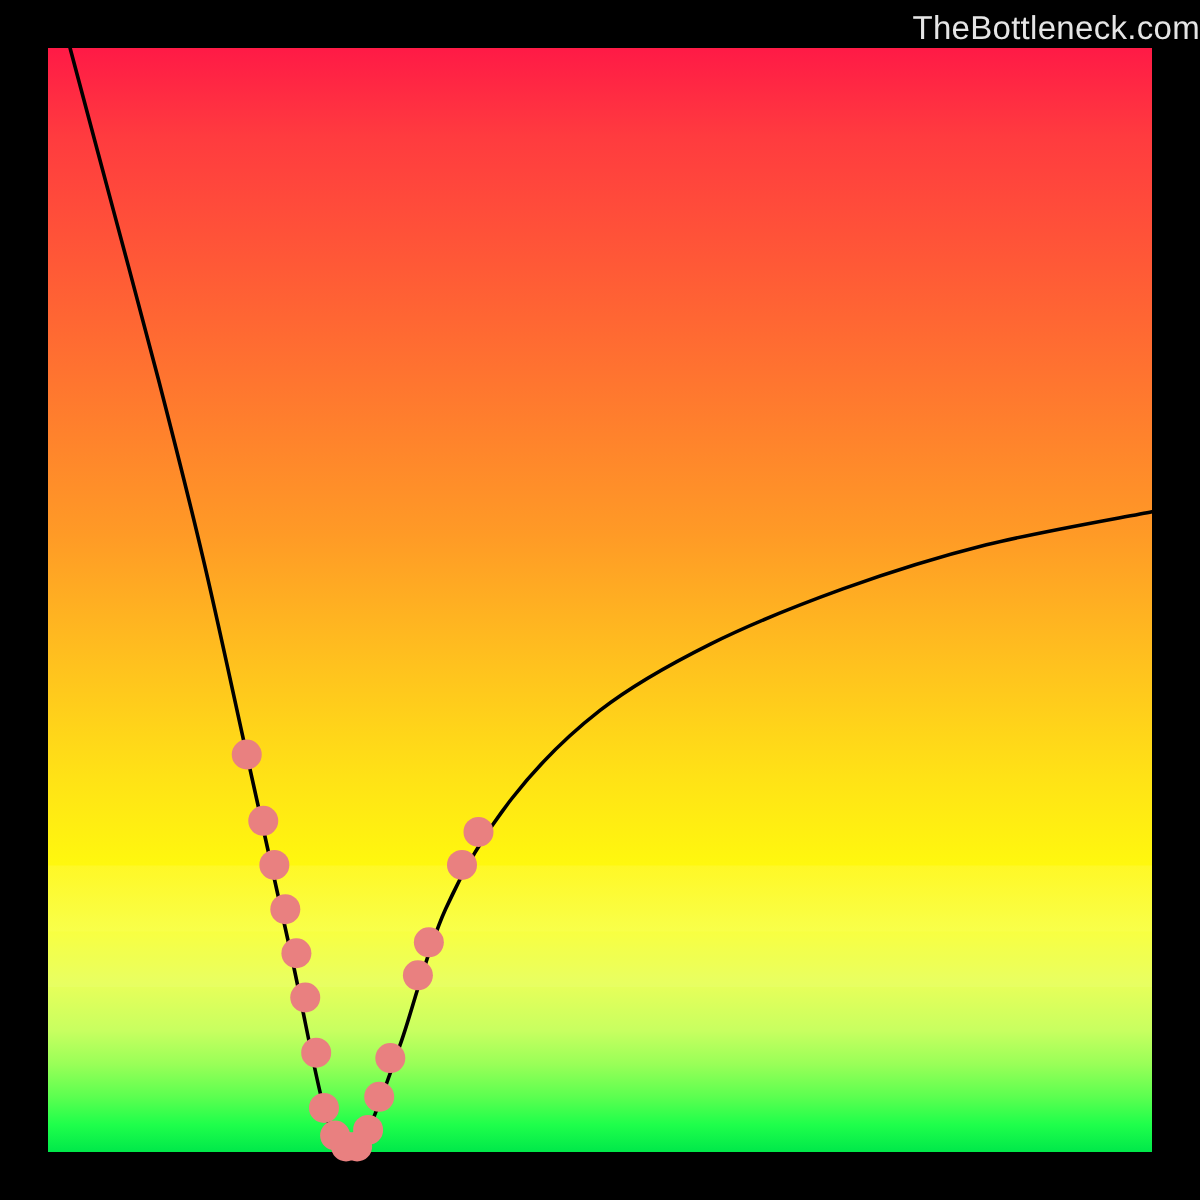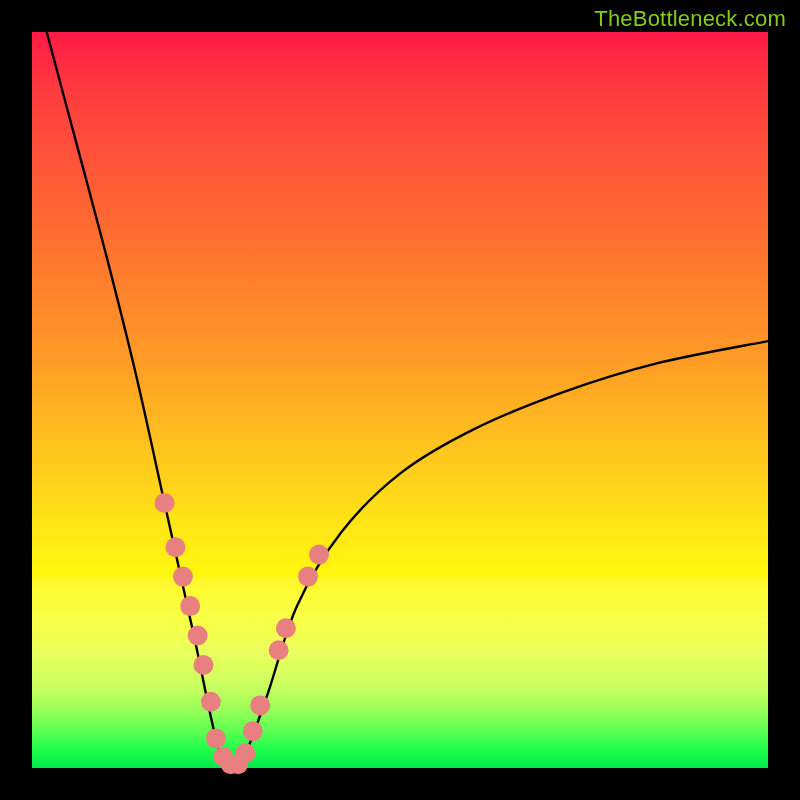--- a/index.html
+++ b/index.html
@@ -48,22 +48,22 @@
     position: absolute;
     left: 0;
     width: 100%;
     pointer-events: none;
   }
   .band1 { top: 74%; height: 6%; background: rgba(255,255,255,0.10); }
   .band2 { top: 80%; height: 5%; background: rgba(255,255,255,0.06); }
   .watermark {
     position: absolute;
     top: 6px;
-    right: 14px;
-    color: #84cc16;
+    right: 0;
+    color: #e5e5e5;
     font-size: 22px;
     letter-spacing: 0.2px;
     font-weight: 400;
     user-select: none;
   }
   svg.curve {
     position: absolute;
     left: 0;
     top: 0;
     width: 736px;

